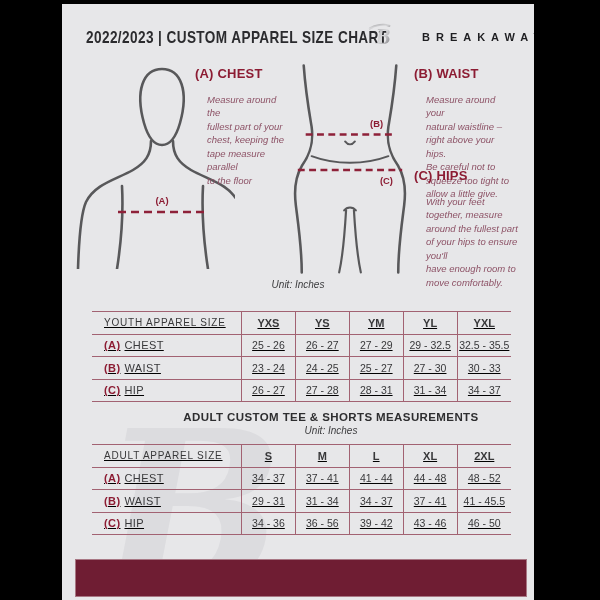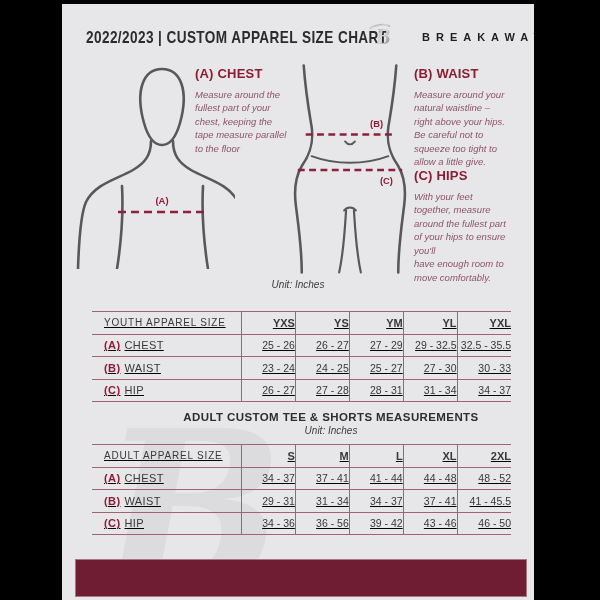--- a/index.html
+++ b/index.html
@@ -16,42 +16,42 @@
     position:absolute;left:24px;top:24px;
     font-size:17px;font-weight:bold;color:#2b2b2e;letter-spacing:.5px;
     white-space:nowrap;display:inline-block;
     transform:scaleX(.8);transform-origin:left center;
   }
   .brand{position:absolute;left:305px;top:17px;display:flex;align-items:center;gap:7px;}
   .brand-name{font-size:11px;font-weight:600;color:#1f1f22;letter-spacing:6px;white-space:nowrap;margin-left:20px;}
   
   .inst{position:absolute;z-index:1;}
   .inst h3{margin:0 0 7px 0;font-size:13px;font-weight:bold;color:#8c1c33;letter-spacing:.2px;}
-  .inst p{margin:0;font-size:9.5px;line-height:1.42;font-style:italic;color:#8d5266;white-space:pre-line;}
+  .inst p{margin:12px;font-size:9.5px;line-height:1.42;font-style:italic;color:#8d5266;white-space:pre-line;}
   .inst-a{left:133px;top:62px;width:102px;}
   .inst-b{left:352px;top:62px;width:114px;}
   .inst-c{left:352px;top:164px;width:116px;}
   
   .fig{position:absolute;}
   .fig-torso{left:13px;top:55px;}
   .fig-lower{left:224px;top:60px;}
   
   .section-head{position:absolute;left:0;width:100%;text-align:center;z-index:1;}
   .section-head .t{font-size:11.5px;font-weight:bold;color:#2e2e30;letter-spacing:.4px;}
   .section-head .u{font-size:10px;font-style:italic;color:#3c3c3e;margin-top:2px;}
   .youth-head{top:273px;}
   .adult-head{top:407px;margin-left:33px;}
   
   .table-wrap{position:absolute;left:30px;z-index:1;}
   .youth-table-wrap{top:307px;}
   .adult-table-wrap{top:440px;}
   table.size-table{border-collapse:collapse;width:419px;table-layout:fixed;}
   table.size-table tr{height:22.5px;text-decoration:underline;}
   table.size-table th, table.size-table td{
-    border-top:1px solid #a26272;padding:0;text-align:right;
+    border-top:1px solid #a26272;padding:0;text-align:center;
     font-size:10.5px;color:#38383a;font-weight:normal;
   }
   table.size-table tr:last-child th, table.size-table tr:last-child td{border-bottom:1px solid #a26272;}
   table.size-table .label-col{
     width:137px;text-align:left;padding-left:12px;letter-spacing:.8px;font-size:10px;
   }
   table.size-table .size-col{border-left:1px solid #a26272;}
   table.size-table thead .size-col{font-weight:bold;font-size:11px;}
   table.size-table td.row-label{font-size:11px;letter-spacing:.4px;}
   .row-prefix{color:#8c1c33;font-weight:bold;margin-right:4px;}

